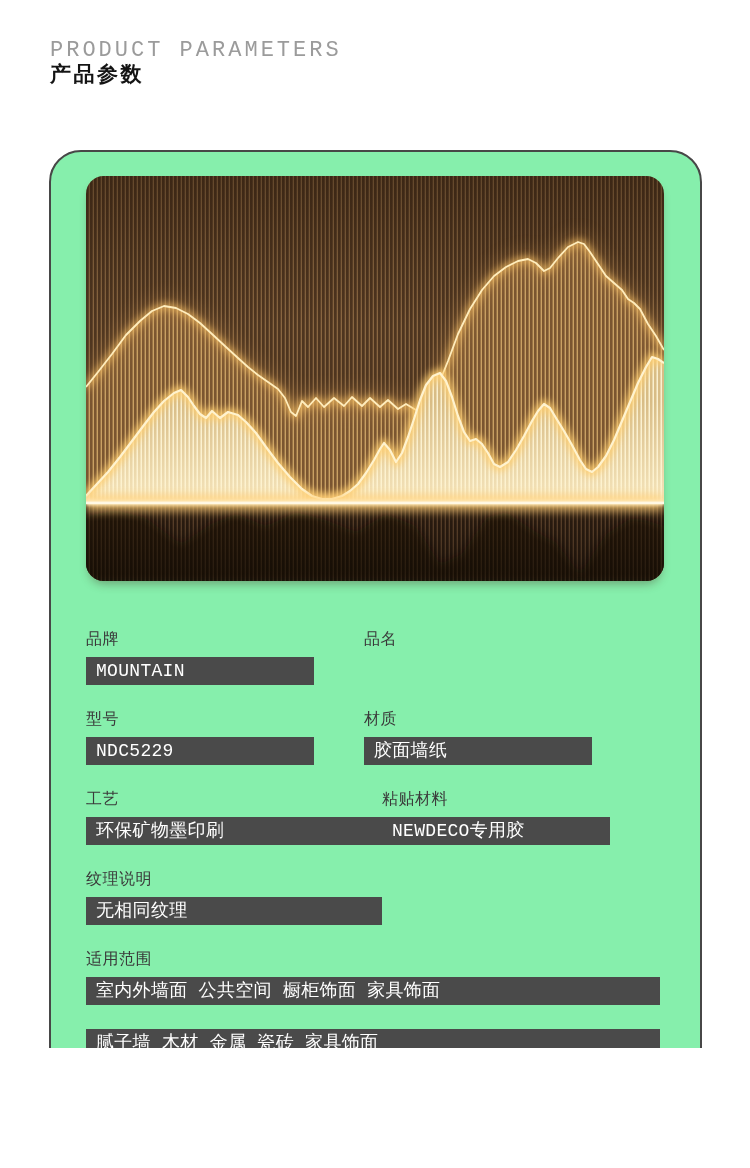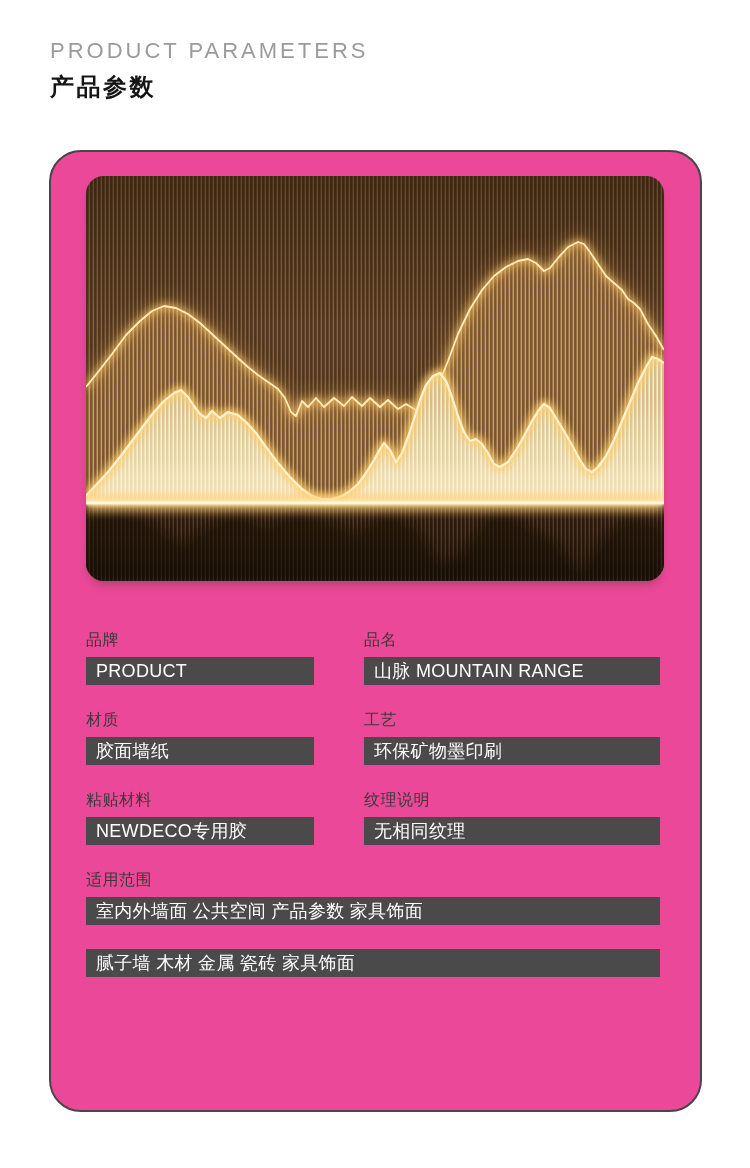--- a/index.html
+++ b/index.html
@@ -1,34 +1,34 @@
 <!DOCTYPE html>
 <html style="--c-title-en: #9b9b9b; --c-title-zh: #141414; --c-card-border: #474747; --c-label-text: #3a3a3a; --c-bar-background: #4a4a4a; --c-bar-text: #ffffff; --c-art-glow: #ffe2a0; --c-art-sky: #4e351f; --c-art-floor: #281a0f;"><head>
 <meta charset="utf-8">
 <style>
   html,body{margin:0;padding:0;background:#ffffff;}
   .page{
-    position:relative;width:750px;height:1168px;background:#ffffff;overflow:hidden;
-    font-family:Liberation Sans, sans-serif;
+    position:relative;width:750px;height:1048px;background:#ffffff;overflow:hidden;
+    font-family:Liberation Mono, monospace;
   }
   
   .hdr{position:absolute;left:50px;top:40px;}
   .title-en{
     font-size:22px;letter-spacing:3px;color:var(--c-title-en,#9b9b9b);
     font-weight:400;line-height:1;
   }
   .title-zh{
-    margin-top:13px;font-size:24px;letter-spacing:2.5px;color:var(--c-title-zh,#141414);
+    margin-top:3px;font-size:21px;letter-spacing:2.5px;color:var(--c-title-zh,#141414);
     font-weight:700;line-height:1;
   }
   
   .card{
     position:absolute;left:49px;top:150px;width:653px;height:962px;
     box-sizing:border-box;border:2px solid var(--c-card-border,#474747);border-radius:32px;
-    background:#ec4899;
+    background:#86efac;
     padding-left:12px;
   }
   .art{
     position:absolute;left:35px;top:24px;width:578px;height:405px;
     border-radius:18px;overflow:hidden;
     box-shadow:0 6px 10px -3px rgba(70,55,38,.40);
   }
   .art svg{display:block;}
   
   .params{
@@ -130,44 +130,47 @@
 
         <rect x="0" y="319" width="578" height="16" fill="#ffce74" opacity="0.8" filter="url(#fLine)"></rect>
         <rect x="0" y="323.5" width="578" height="6" fill="#ffe8b4" opacity="0.95" filter="url(#fLine2)"></rect>
         <rect x="0" y="325.6" width="578" height="2.6" fill="#fff8e4"></rect>
       </svg>
     </div>
 
     <div class="params">
         <div class="param-row col-left">
     <div class="param-label">品牌</div>
-    <div class="param-value">PRODUCT</div>
+    <div class="param-value">MOUNTAIN</div>
   </div>
         <div class="param-row col-right">
     <div class="param-label">品名</div>
-    <div class="param-value">山脉 MOUNTAIN RANGE</div>
+  </div>
+        <div class="param-row col-left">
+    <div class="param-label">型号</div>
+    <div class="param-value">NDC5229</div>
   </div>
         <div class="param-row col-left">
     <div class="param-label">材质</div>
     <div class="param-value">胶面墙纸</div>
   </div>
         <div class="param-row col-right">
     <div class="param-label">工艺</div>
     <div class="param-value">环保矿物墨印刷</div>
   </div>
         <div class="param-row col-left">
     <div class="param-label">粘贴材料</div>
     <div class="param-value">NEWDECO专用胶</div>
   </div>
         <div class="param-row col-right">
     <div class="param-label">纹理说明</div>
     <div class="param-value">无相同纹理</div>
   </div>
         <div class="param-row col-full">
     <div class="param-label">适用范围</div>
-    <div class="param-value">室内外墙面 公共空间 产品参数 家具饰面</div>
+    <div class="param-value">室内外墙面 公共空间 橱柜饰面 家具饰面</div>
   </div>
         <div class="param-row col-full">
     <div class="param-value">腻子墙 木材 金属 瓷砖 家具饰面</div>
   </div>
       </div>
   </div>
 </div>
 
 </body></html>

